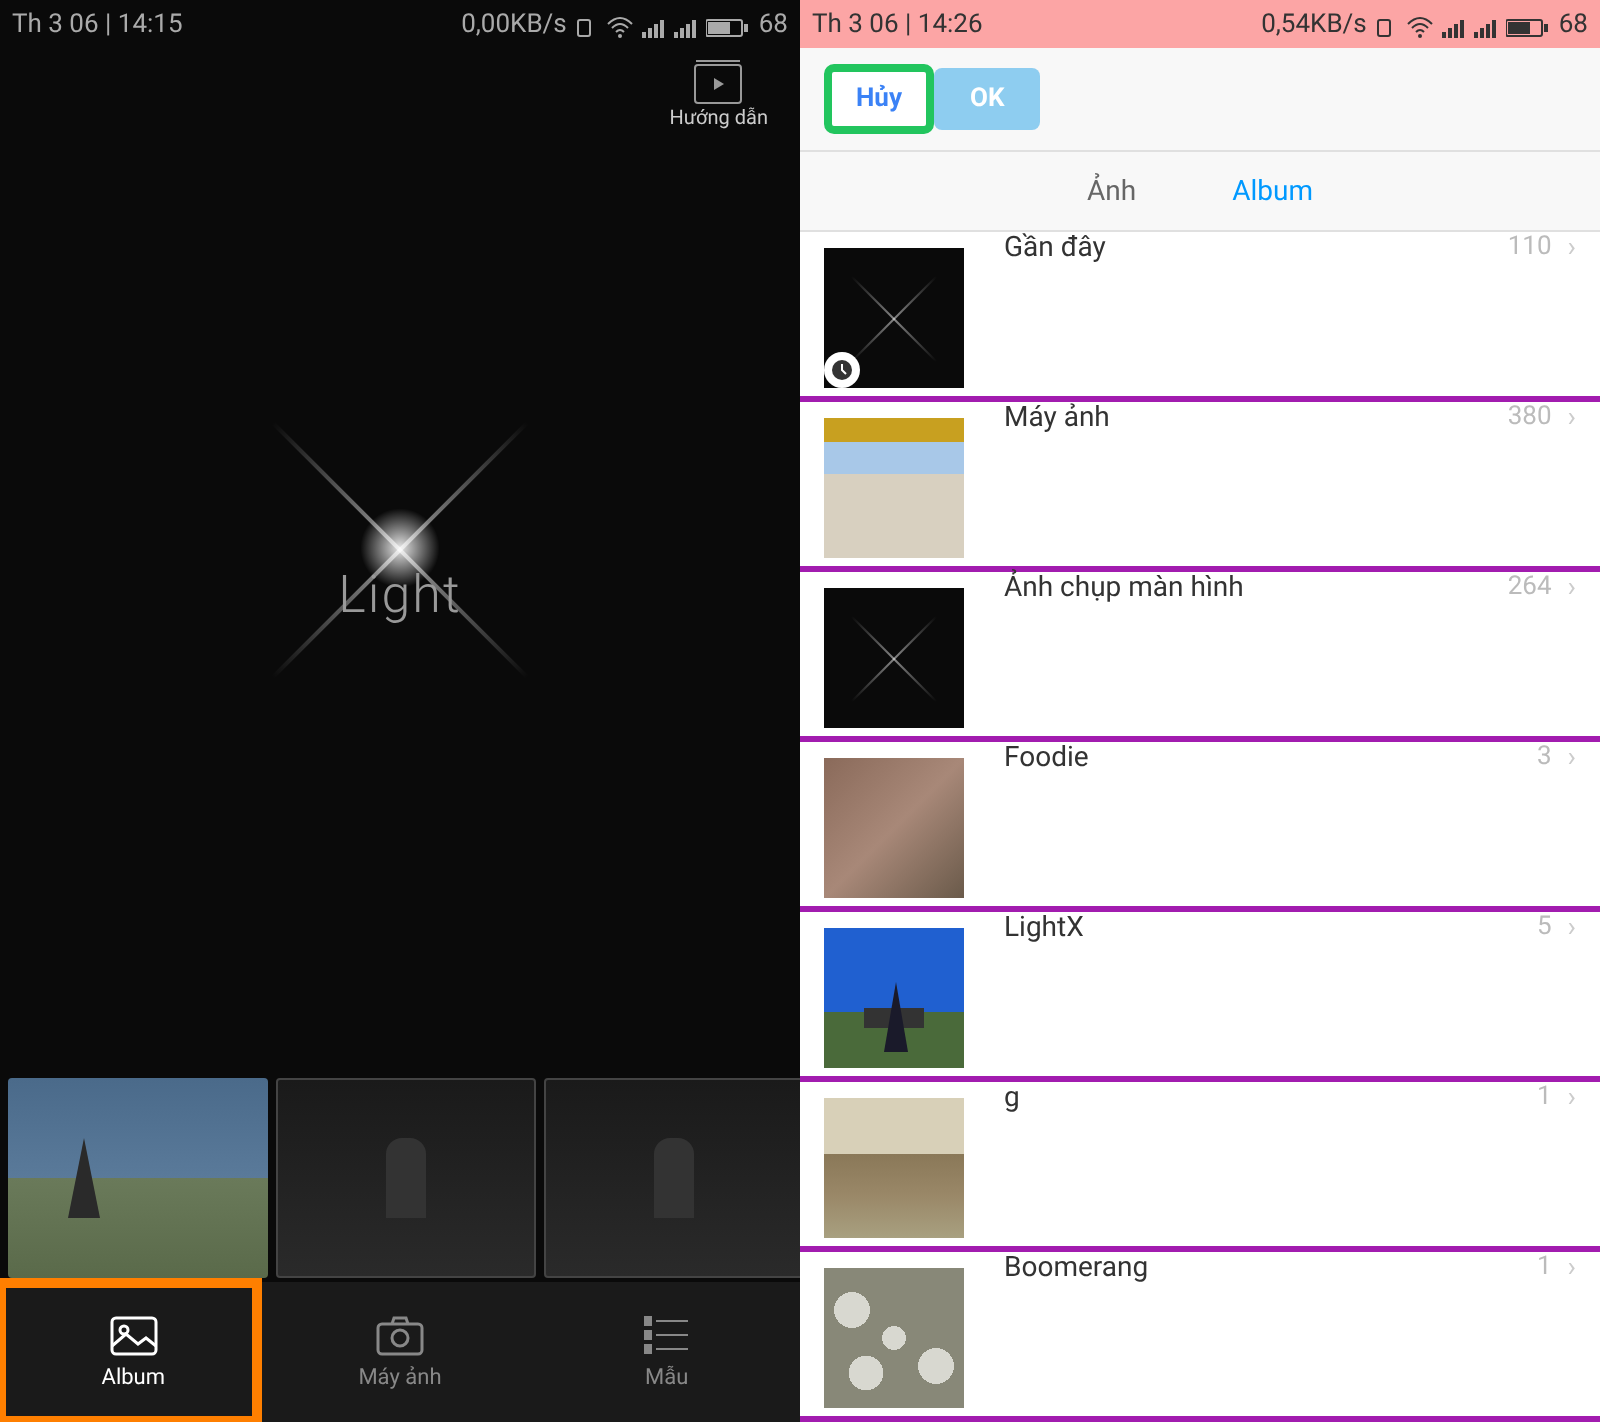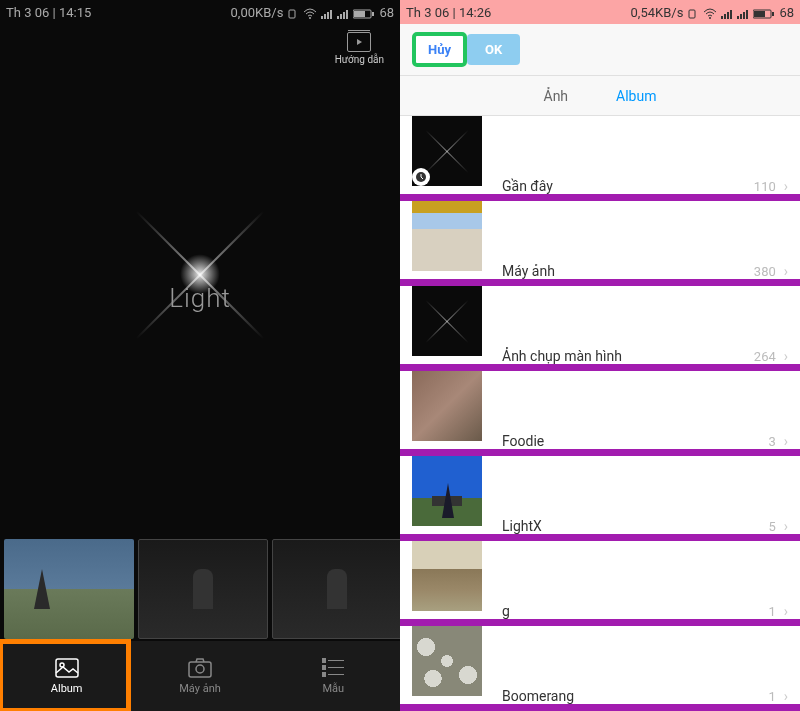--- a/index.html
+++ b/index.html
@@ -54,21 +54,21 @@
     .header-title { flex: 1; text-align: center; font-size: 14px; color: #666; letter-spacing: 2px; }
     .ok-btn { padding: 8px 18px; background: #8ecdf0; color: #fff; border-radius: 4px; font-size: 13px; font-weight: bold; }
 
     
     .tabs { height: 40px; background: #f8f8f8; display: flex; align-items: center; justify-content: center; gap: 40px; border-bottom: 1px solid #e0e0e0; }
     .tab { font-size: 14px; color: #666; padding: 8px 4px; }
     .tab.active { color: #0099ff; }
 
     
     .album-list { background: #fff; }
-    .album-row { height: 85px; display: flex; align-items: flex-end; padding: 0 12px 0 0; border-bottom: 7px solid #a21caf; }
+    .album-row { height: 85px; display: flex; align-items: flex-start; padding: 0 12px 0 0; border-bottom: 3px solid #a21caf; }
     .album-thumb { width: 70px; height: 70px; margin: 8px 20px 8px 12px; background: #333; position: relative; flex-shrink: 0; }
     .album-name { flex: 1; font-size: 14px; color: #333; }
     .album-count { color: #bbb; font-size: 13px; margin-right: 8px; }
     .chevron { color: #ccc; font-size: 14px; }
 
     .recent-badge { position: absolute; bottom: 0; left: 0; width: 18px; height: 18px; background: #fff; border-radius: 50%; display: flex; align-items: center; justify-content: center; }
 
     .thumb-dark { background: #0a0a0a; display: flex; align-items: center; justify-content: center; }
     .thumb-dark-star { position: absolute; inset: 0; }
     .thumb-dark-star::before, .thumb-dark-star::after { content: ''; position: absolute; background: linear-gradient(90deg, transparent, rgba(255,255,255,0.5), transparent); height: 1px; width: 60px; top: 50%; left: 5px; }

